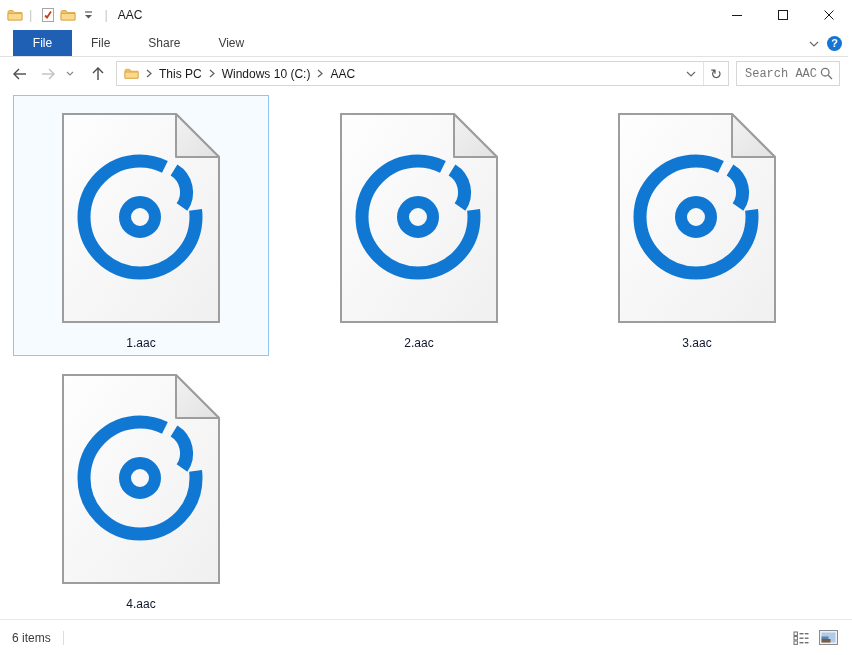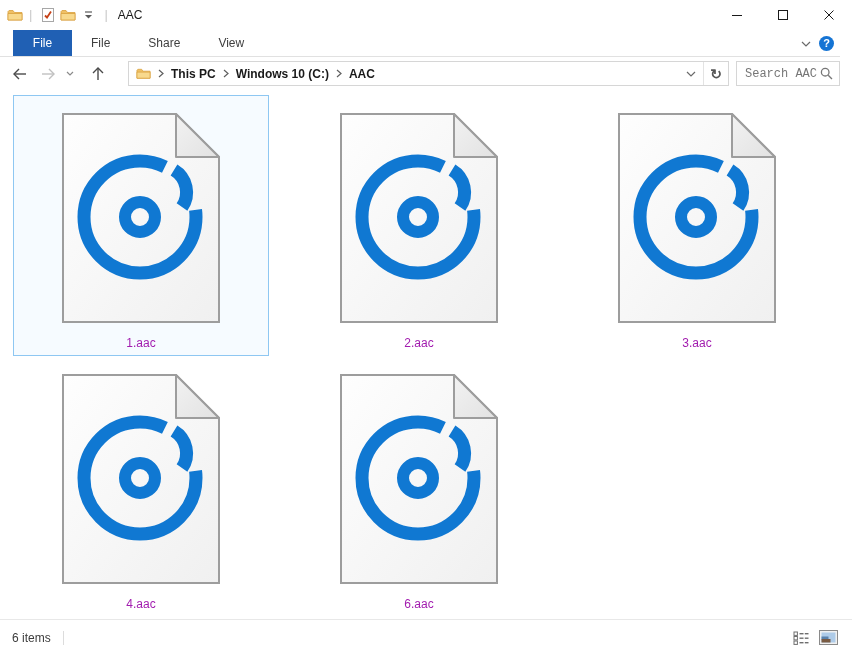--- a/index.html
+++ b/index.html
@@ -10,54 +10,54 @@
   
   .titlebar { position:absolute; top:0; left:0; right:0; height:30px; display:flex; align-items:center; }
   .app-icon { margin-left:7px; display:flex; }
   .qat-sep { color:#c9c9c9; margin:0 6px; font-size:13px; line-height:30px; }
   .qat-btn { width:20px; height:22px; display:flex; align-items:center; justify-content:center; }
   .win-title { margin-left:4px; font-size:12px; color:#1a1a1a; }
   .win-btns { margin-left:auto; display:flex; height:30px; }
   .win-btn { width:46px; height:30px; display:flex; align-items:center; justify-content:center; }
 
   
-  .tabs-row { position:absolute; top:30px; left:0; right:12px; height:27px; border-bottom:1px solid #e1e1e1; display:flex; align-items:stretch; }
+  .tabs-row { position:absolute; top:30px; left:0; right:4px; height:27px; border-bottom:1px solid #e1e1e1; display:flex; align-items:stretch; }
   .file-tab { margin-left:13px; width:59px; background:#2060b4; color:#fff; display:flex; align-items:center; justify-content:center; font-size:12px; }
   .rtab { padding:0 19px; display:flex; align-items:center; color:#3f3f3f; font-size:12px; }
   .tabs-right { position:absolute; right:0; top:0; height:27px; display:flex; align-items:center; }
   .expand-btn { width:26px; height:26px; display:flex; align-items:center; justify-content:center; }
   .help-btn { width:15px; height:15px; border-radius:50%; background:#1574d4; color:#fff; font-size:11px; font-weight:bold; display:flex; align-items:center; justify-content:center; margin-right:6px; line-height:1; }
 
   
   .addr-row { position:absolute; top:58px; left:0; right:0; height:31px; display:flex; align-items:center; }
   .nav-btn { height:26px; display:flex; align-items:center; justify-content:center; }
   .nav-back { width:28px; margin-left:6px; }
   .nav-fwd { width:28px; }
   .nav-recent { width:16px; }
   .nav-up { width:28px; margin-left:6px; }
-  .addr-strip { flex:1; height:25px; margin-left:16px; border:1px solid #d6d6d6; background:#fff; display:flex; align-items:center;font-weight:bold; }
+  .addr-strip { flex:1; height:25px; margin-left:4px; border:1px solid #d6d6d6; background:#fff; display:flex; align-items:center; }
   .crumb-foldericon { margin-left:7px; display:flex; }
   .crumb-chev { margin:0 7px; display:flex; }
   .crumb { color:#191919; font-size:12px; white-space:nowrap; }
   .addr-spacer { flex:1; }
   .addr-ddl { width:24px; height:23px; display:flex; align-items:center; justify-content:center; }
   .addr-vline { width:1px; height:23px; background:#e3e3e3; }
   .refresh-btn { width:24px; height:23px; display:flex; align-items:center; justify-content:center; font-size:14px; color:#565656; }
   .search-box { width:104px; height:25px; margin:0 12px 0 7px; border:1px solid #d6d6d6; background:#fff; display:flex; align-items:center; }
   .search-input { flex:1; min-width:0; border:none; outline:none; font-family:Liberation Mono, monospace; font-size:12px; padding-left:8px; color:#1a1a1a; background:transparent; }
   .search-input::placeholder { color:#767676; opacity:1; }
   .search-mag { margin-right:6px; display:flex; }
 
   
   .content { position:absolute; top:89px; left:0; right:0; bottom:25px; background:#fff; overflow:hidden; }
   .grid { margin:6px 0 0 13px; display:grid; grid-template-columns:repeat(3,256px); column-gap:22px; grid-auto-rows:261px; }
   .tile { display:flex; flex-direction:column; align-items:center; border:1px solid transparent; }
   .tile.selected { border-color:#8ec7f2; background:#f6fbff; }
   .tile .doc { margin-top:17px; width:158px; height:210px; }
-  .flabel { margin-top:13px; font-size:12px; color:#a21caf; }
+  .flabel { margin-top:13px; font-size:12px; color:#0f172a; }
 
   
   .statusbar { position:absolute; left:0; right:0; bottom:0; height:36px; border-top:1px solid #e8e8e8; display:flex; align-items:center; }
   .items-count { margin-left:12px; color:#3c3c3c; font-size:12px; }
   .status-sep { width:1px; height:14px; background:#dcdcdc; margin-left:12px; }
   .view-btns { margin-left:auto; margin-right:14px; display:flex; gap:7px; align-items:center; }
   .view-btn { width:20px; height:18px; display:flex; align-items:center; justify-content:center; }
   .hidden-defs { position:absolute; width:0; height:0; overflow:hidden; }
 </style>
 </head>
@@ -252,26 +252,20 @@
       </div>
 
       <div class="tile">
         <svg class="doc" viewBox="0 0 158 210">
             <use href="#aacdoc"></use>
           </svg>
         <div class="flabel">4.aac</div>
       </div>
 
 
-      <div class="tile">
-        <svg class="doc" viewBox="0 0 158 210">
-            <use href="#aacdoc"></use>
-          </svg>
-        <div class="flabel">6.aac</div>
-      </div>
 
     </div>
   </div>
 
   <div class="statusbar">
     <span class="items-count">6 items</span>
     <span class="status-sep"></span>
     <div class="view-btns">
       <div class="view-btn">
         <svg width="16" height="14" viewBox="0 0 16 14">

